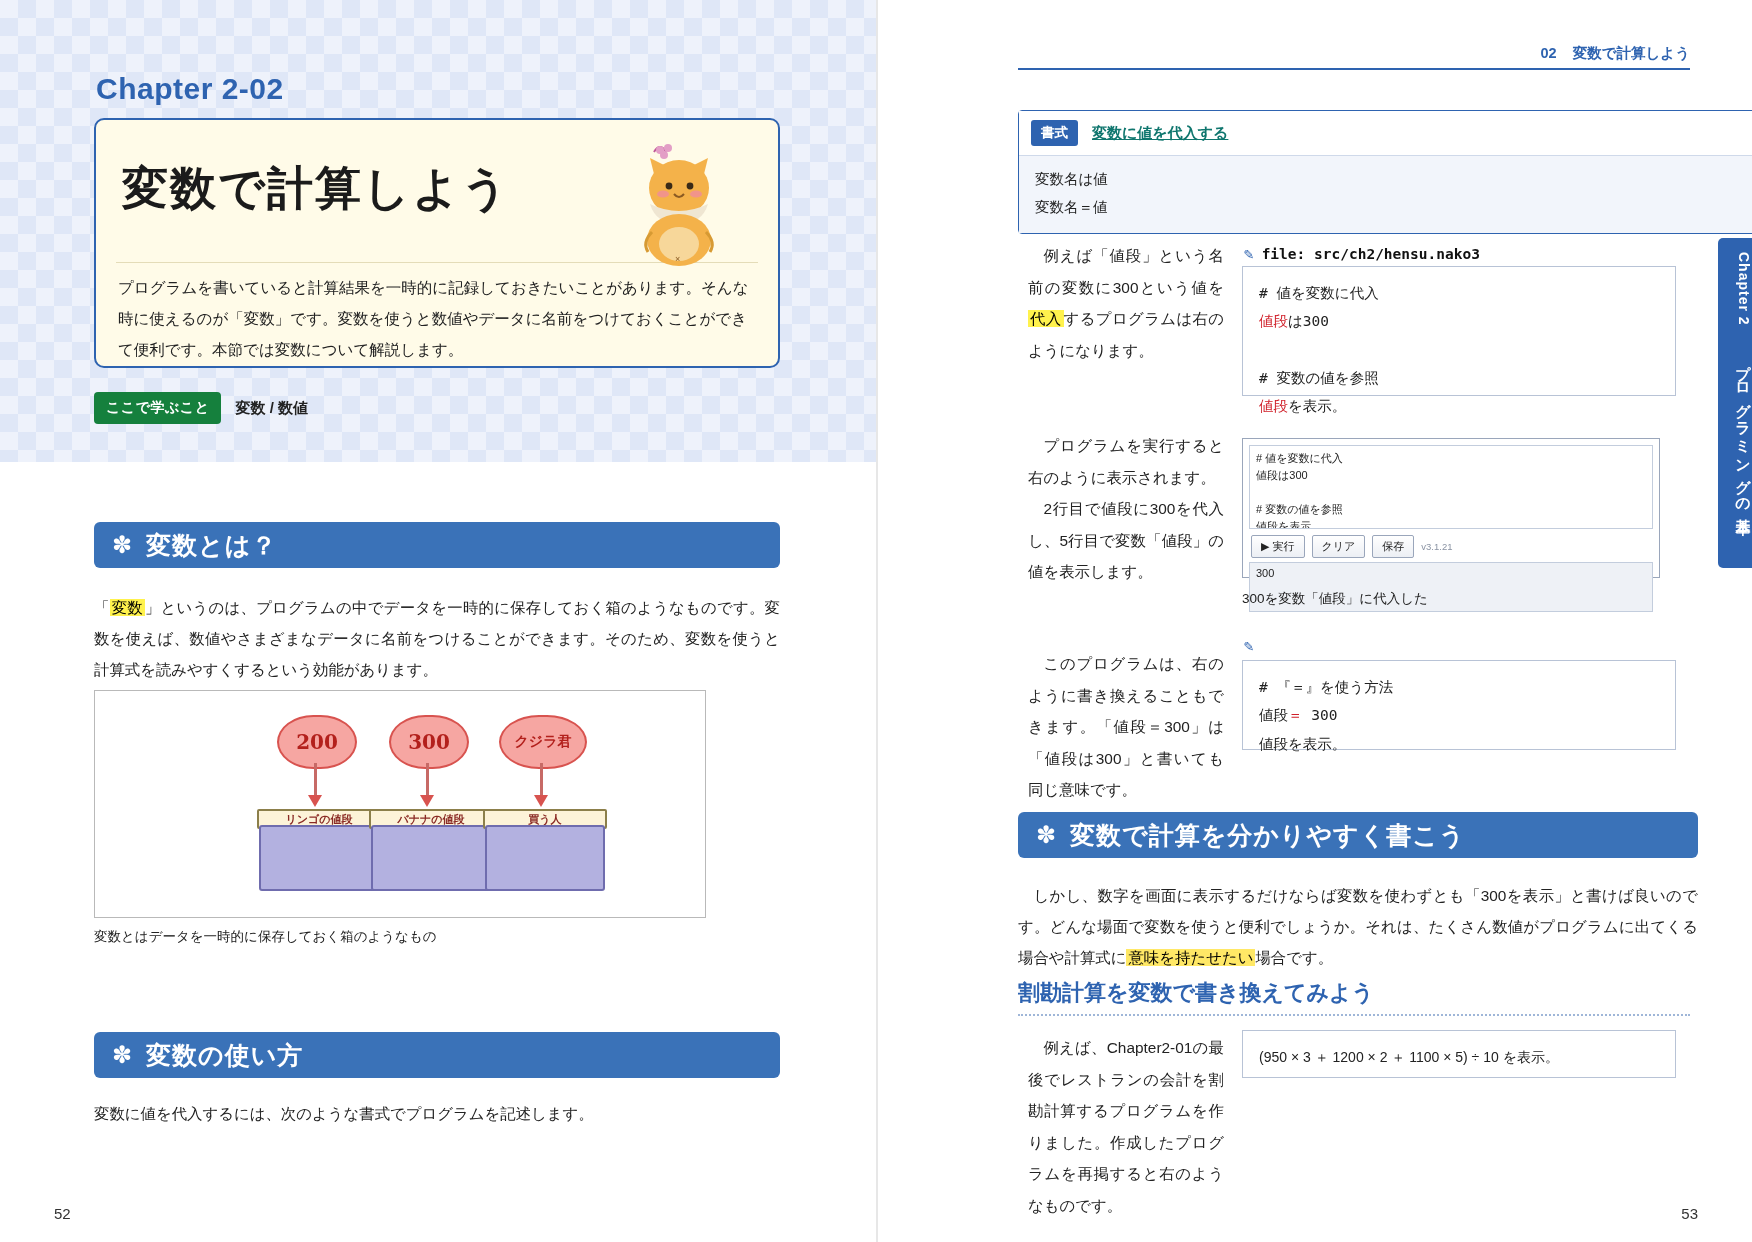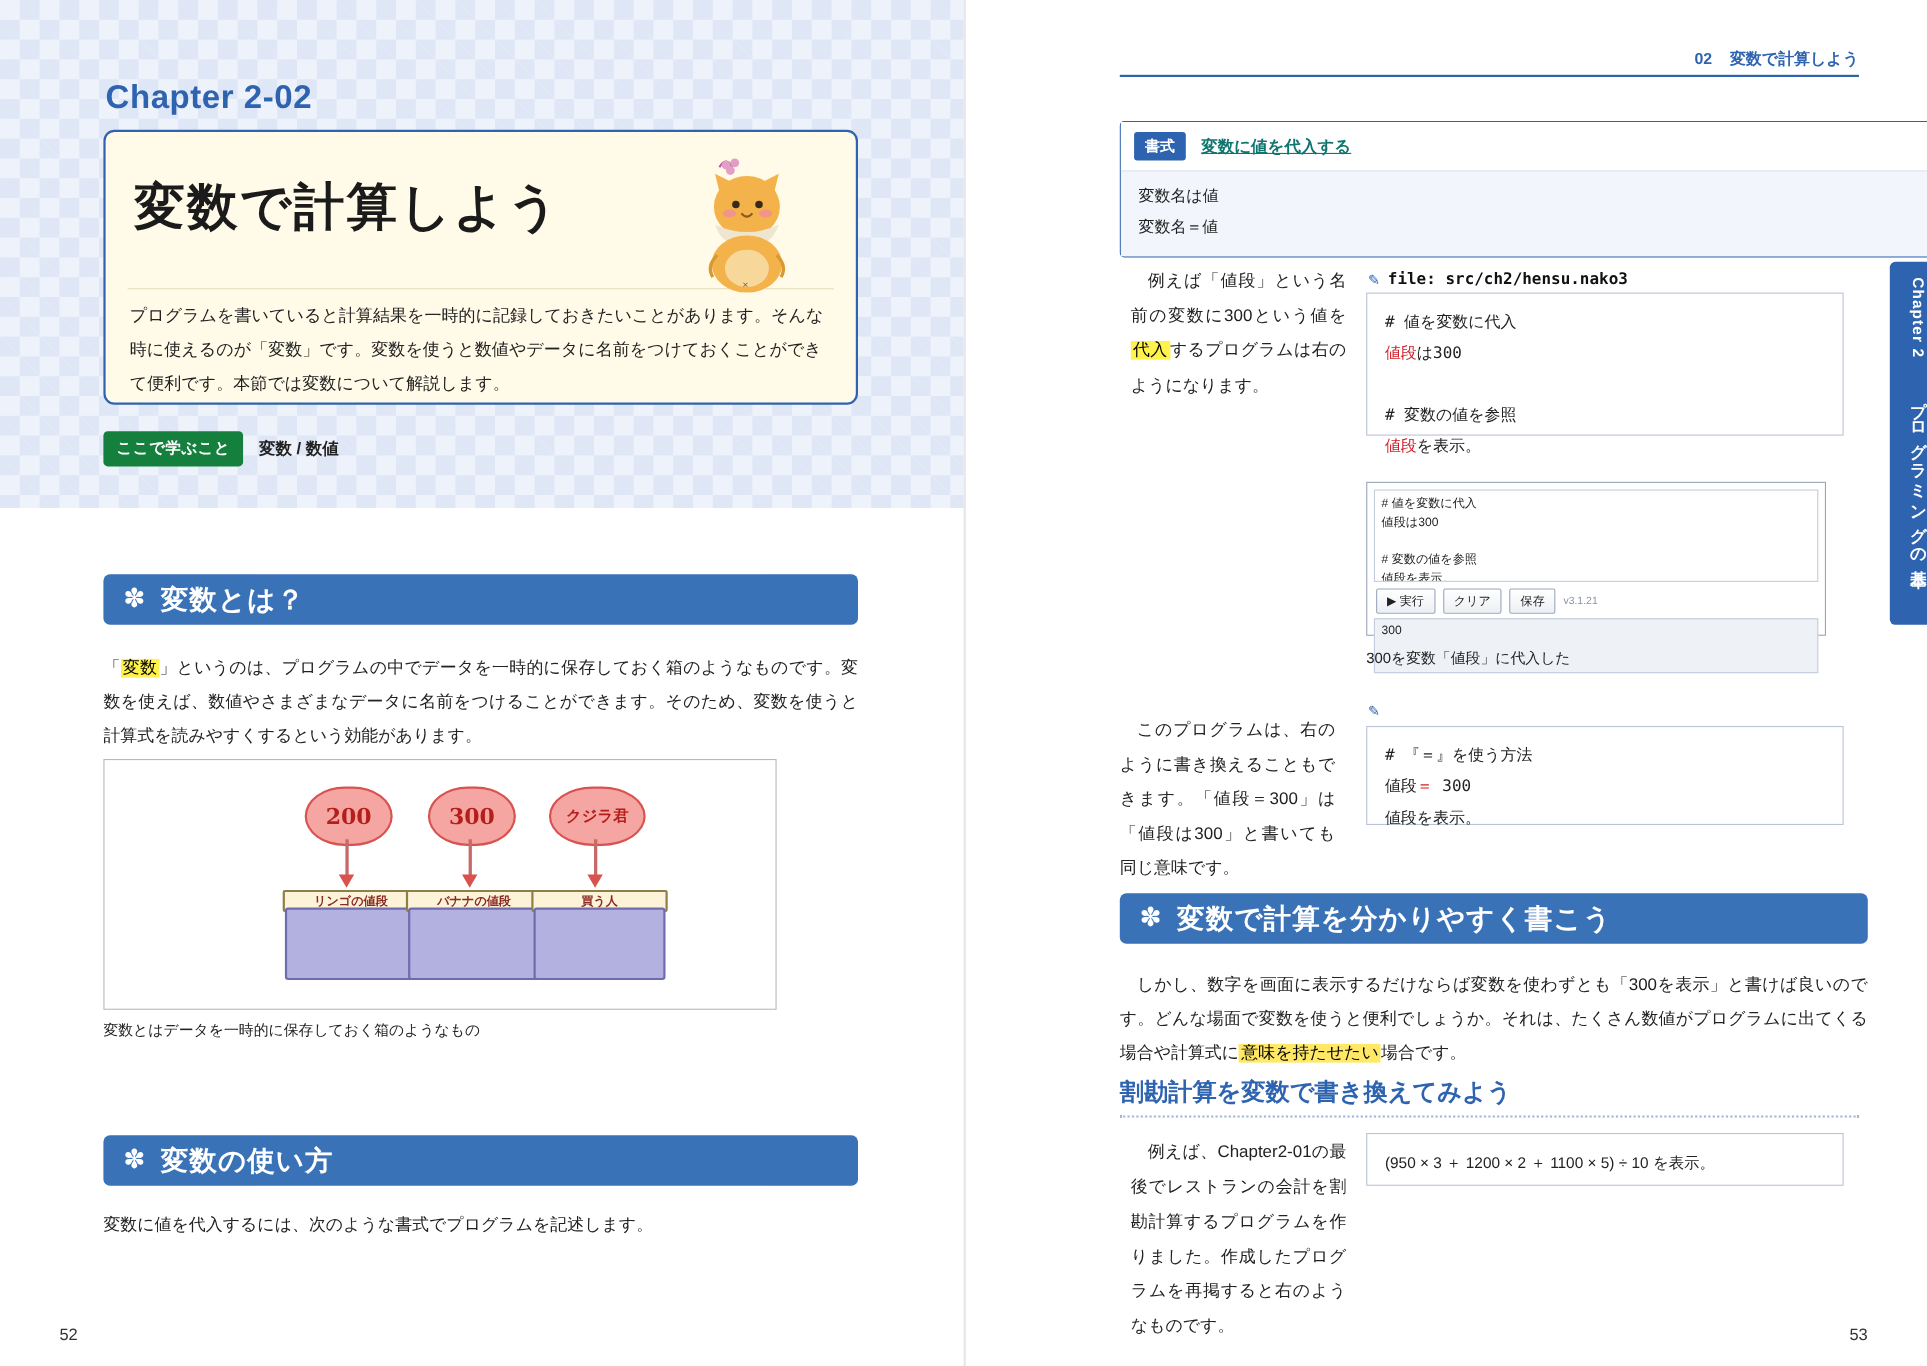--- a/index.html
+++ b/index.html
@@ -287,40 +287,44 @@
       <span>file: src/ch2/hensu.nako3</span>
     </div>
     <div class="code-card" style="left:366px;top:266px;width:434px;height:130px;padding:12px 16px;">
       <div class="code-line"># 値を変数に代入</div>
       <div class="code-line"><span class="code-red">値段</span><span>は300</span></div>
       <div class="code-line">&nbsp;</div>
       <div class="code-line"># 変数の値を参照</div>
       <div class="code-line"><span class="code-red">値段</span><span>を表示。</span></div>
     </div>
 
+    <div class="body-text" style="left:152px;top:430px;width:196px;line-height:2.05;">
+      <div style="text-indent:1em;">プログラムを実行すると右のように表示されます。</div>
+      <div style="text-indent:1em;">2行目で値段に300を代入し、5行目で変数「値段」の値を表示します。</div>
+    </div>
 
     <div class="app-win" style="left:366px;top:438px;width:418px;height:140px;">
       <div class="app-editor">
         <div># 値を変数に代入</div>
         <div>値段は300</div>
         <div>&nbsp;</div>
         <div># 変数の値を参照</div>
         <div>値段を表示。</div>
       </div>
       <div class="app-toolbar">
         <div class="app-btn">▶ 実行</div>
         <div class="app-btn">クリア</div>
         <div class="app-btn">保存</div>
         <div class="app-ver">v3.1.21</div>
       </div>
       <div class="app-out">300</div>
     </div>
     <div class="fig-caption" style="left:366px;top:590px;">300を変数「値段」に代入した</div>
 
-    <div class="body-text" style="left:142px;top:648px;width:196px;line-height:2.05;text-indent:1em;">このプログラムは、右のように書き換えることもできます。「値段＝300」は「値段は300」と書いても同じ意味です。</div>
+    <div class="body-text" style="left:152px;top:648px;width:196px;line-height:2.05;text-indent:1em;">このプログラムは、右のように書き換えることもできます。「値段＝300」は「値段は300」と書いても同じ意味です。</div>
 
     <div class="file-line" style="left:368px;top:636px;">
       <span class="pen">✎</span>
     </div>
     <div class="code-card" style="left:366px;top:660px;width:434px;height:90px;padding:12px 16px;">
       <div class="code-line"># 『＝』を使う方法</div>
       <div class="code-line"><span>値段</span><span class="code-red">＝</span><span> 300</span></div>
       <div class="code-line">値段を表示。</div>
     </div>
 

